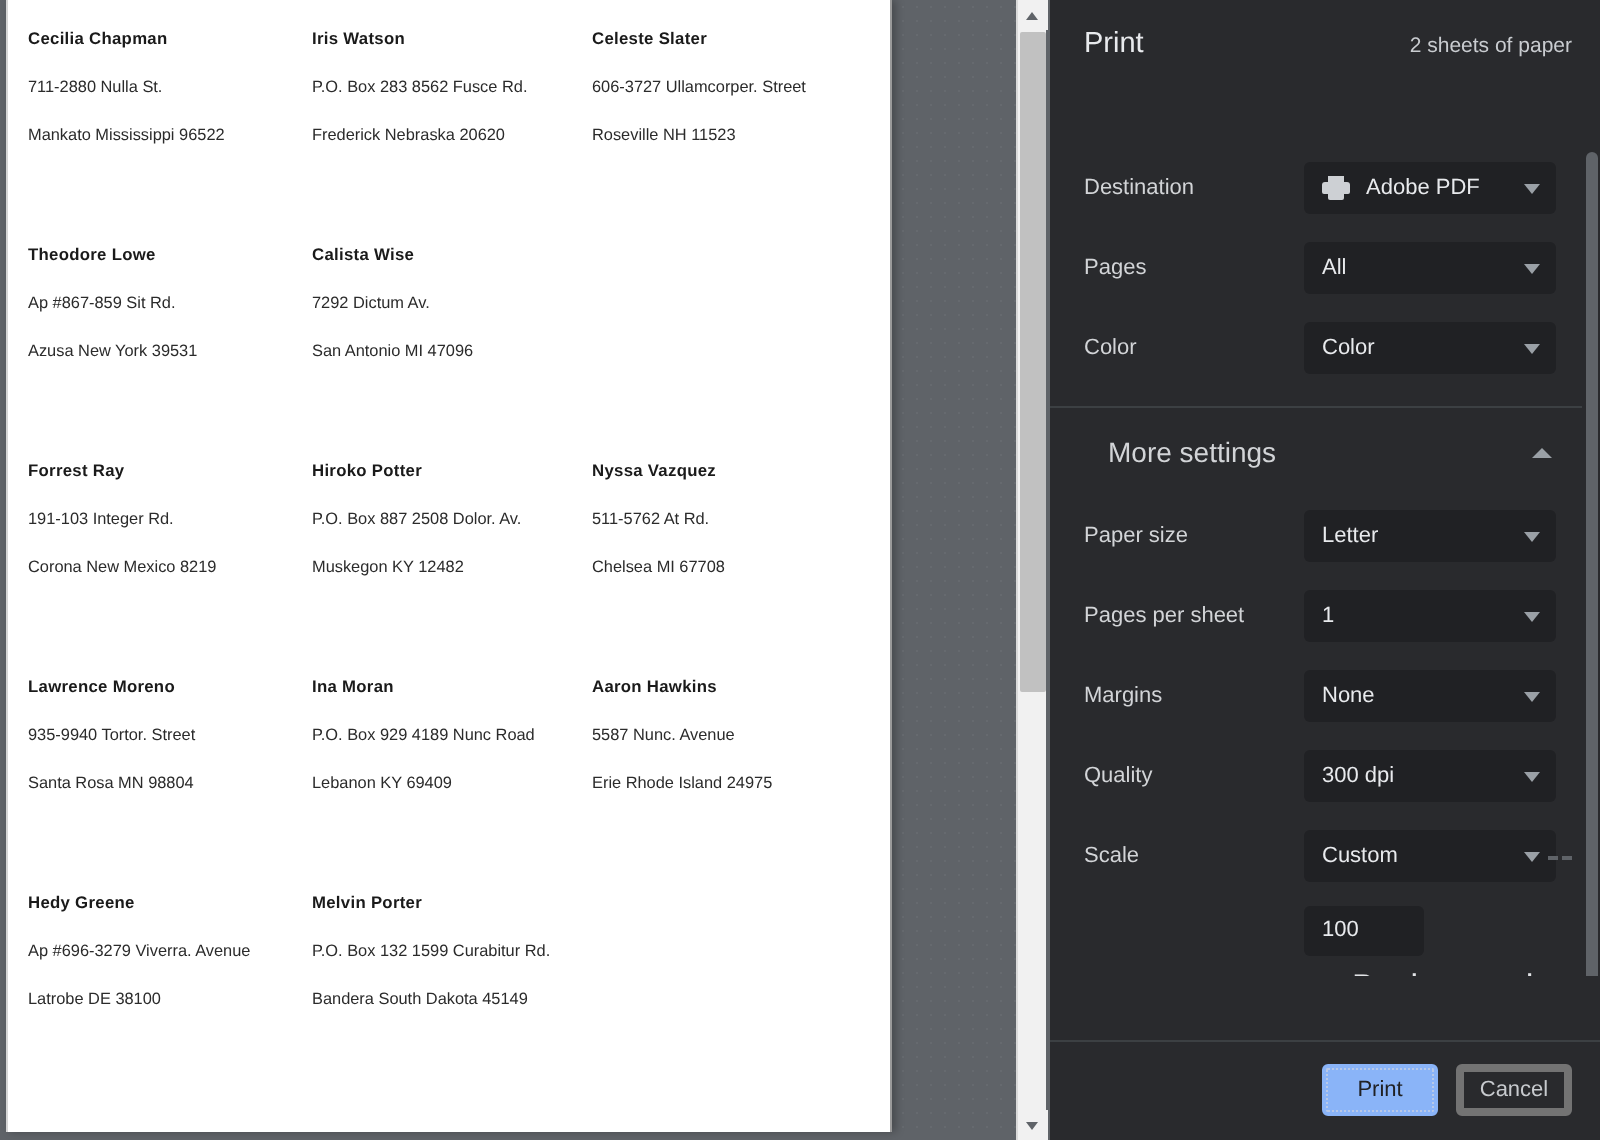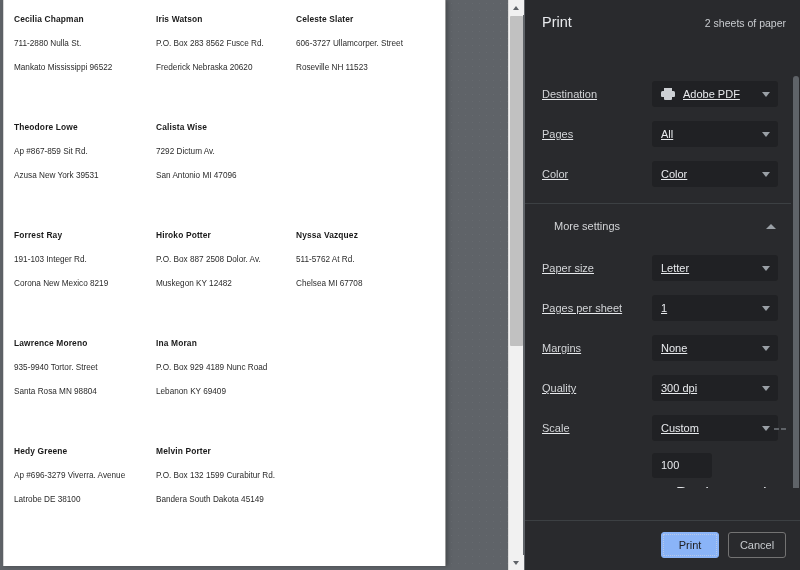--- a/index.html
+++ b/index.html
@@ -112,21 +112,20 @@
     flex: 1 1 auto;
     overflow: hidden;
   }
   .pp-body { padding: 0 0 0 0; }
 
   .row {
     display: flex;
     align-items: center;
     min-height: 40px;
     padding: 0 22px 0 17px;
-    text-decoration: underline;
   }
   .row .lbl {
     font-size: 11px;
     color: #d2d4d7;
     width: 110px;
     flex: 0 0 110px;
   }
   .select {
     position: relative;
     flex: 1 1 auto;
@@ -179,21 +178,21 @@
     margin: 9px 0 0 0;
   }
   .more-row {
     display: flex;
     align-items: center;
     justify-content: space-between;
     padding: 0 24px 0 17px;
     height: 44px;
     cursor: default;
   }
-  .more-row .lbl { font-size: 11px; color: #d2d4d7; padding-left: 12px; }
+  .more-row .lbl { font-size: 14px; color: #d2d4d7; padding-left: 12px; }
   .chev-up {
     width: 0; height: 0;
     border-left: 5px solid transparent;
     border-right: 5px solid transparent;
     border-bottom: 5.5px solid #9aa0a6;
   }
 
   .scale-input-row {
     display: flex;
     align-items: center;
@@ -265,21 +264,21 @@
   .btn.primary {
     background: #8ab4f8;
     color: #202124;
     border: 1px solid #8ab4f8;
     outline: 1px dotted #b8c9e8;
     outline-offset: -3px;
   }
   .btn.secondary {
     background: transparent;
     color: #c7cace;
-    border: 1px solid #737373;
+    border: 4px solid #737373;
   }
   .resize-dots {
     position: absolute;
     right: 10px; bottom: 58px;
     width: 16px; height: 4px;
     display: flex; gap: 2px; align-items: flex-end;
   }
   .resize-dots i {
     display: block; width: 5px; height: 2px; background: #5f6368;
   }
@@ -337,20 +336,25 @@
           <div class="addr-row-spacer"></div>
           <div class="addr-block">
             <div class="nm">Lawrence Moreno</div>
             <div class="ln">935-9940 Tortor. Street</div>
             <div class="ln">Santa Rosa MN 98804</div>
           </div>
           <div class="addr-block">
             <div class="nm">Ina Moran</div>
             <div class="ln">P.O. Box 929 4189 Nunc Road</div>
             <div class="ln">Lebanon KY 69409</div>
+          </div>
+          <div class="addr-block">
+            <div class="nm">Aaron Hawkins</div>
+            <div class="ln">5587 Nunc. Avenue</div>
+            <div class="ln">Erie Rhode Island 24975</div>
           </div>
           <div class="addr-row-spacer"></div>
           <div class="addr-block">
             <div class="nm">Hedy Greene</div>
             <div class="ln">Ap #696-3279 Viverra. Avenue</div>
             <div class="ln">Latrobe DE 38100</div>
           </div>
           <div class="addr-block">
             <div class="nm">Melvin Porter</div>
             <div class="ln">P.O. Box 132 1599 Curabitur Rd.</div>

